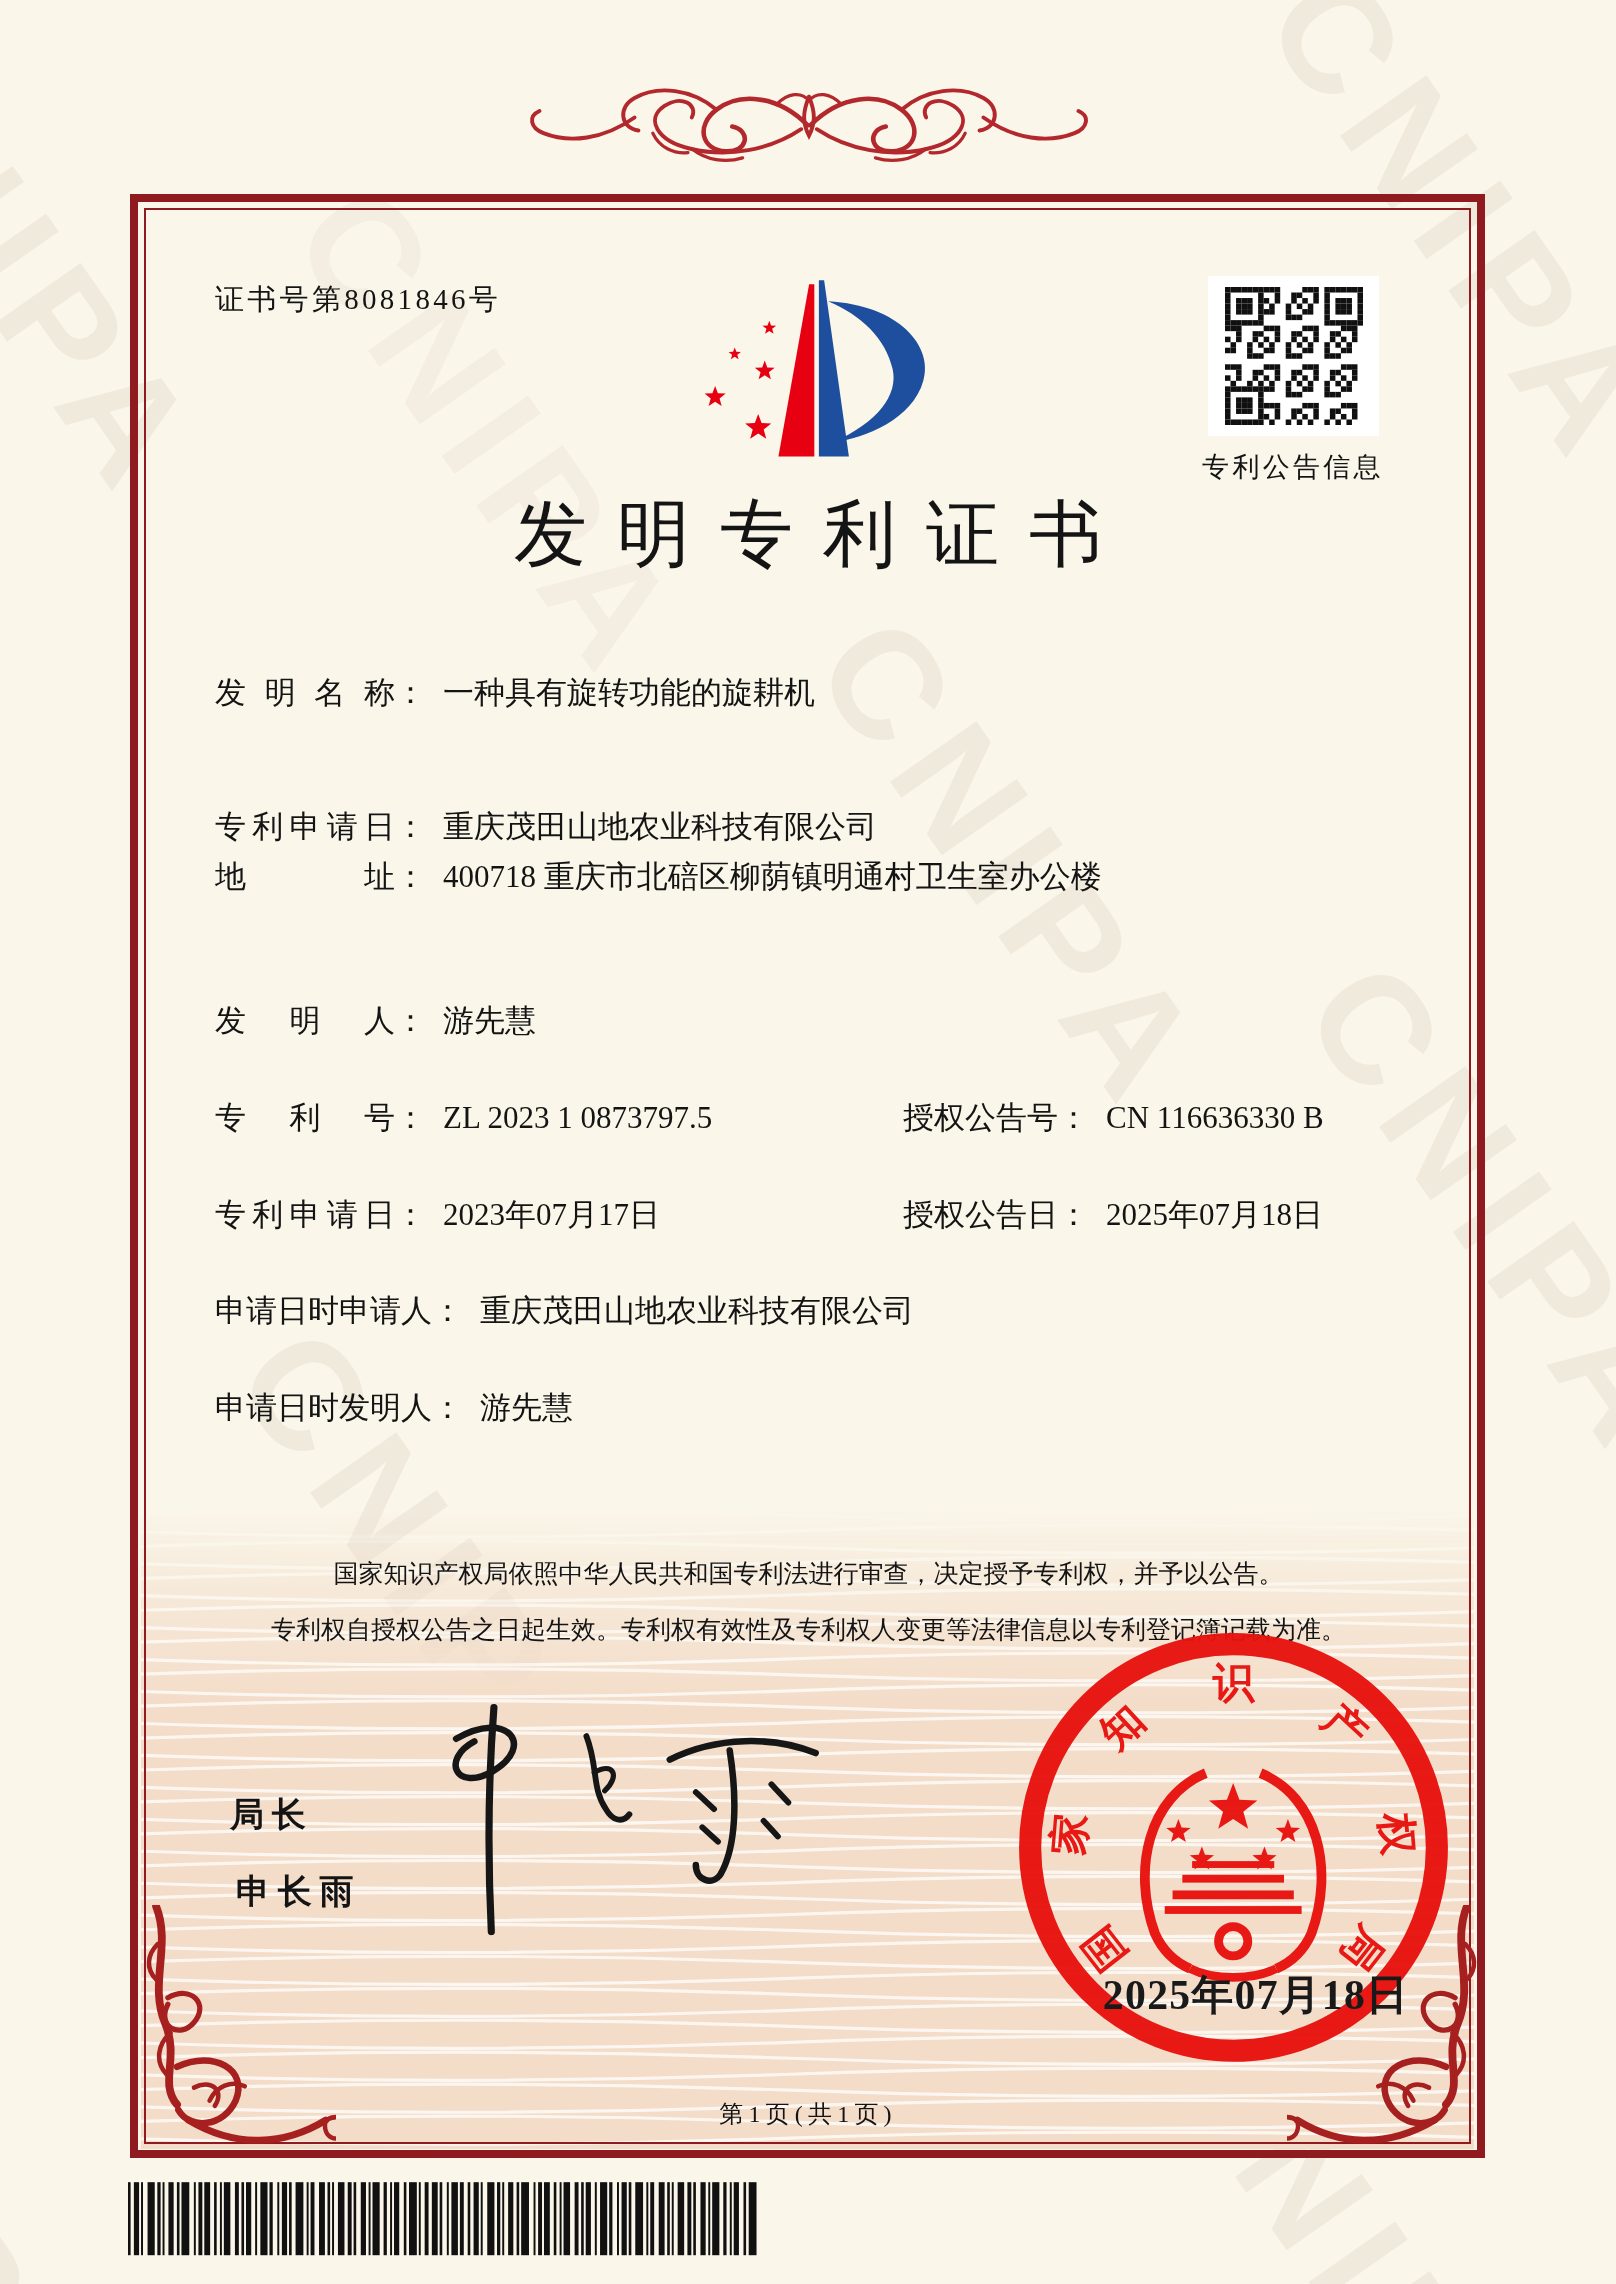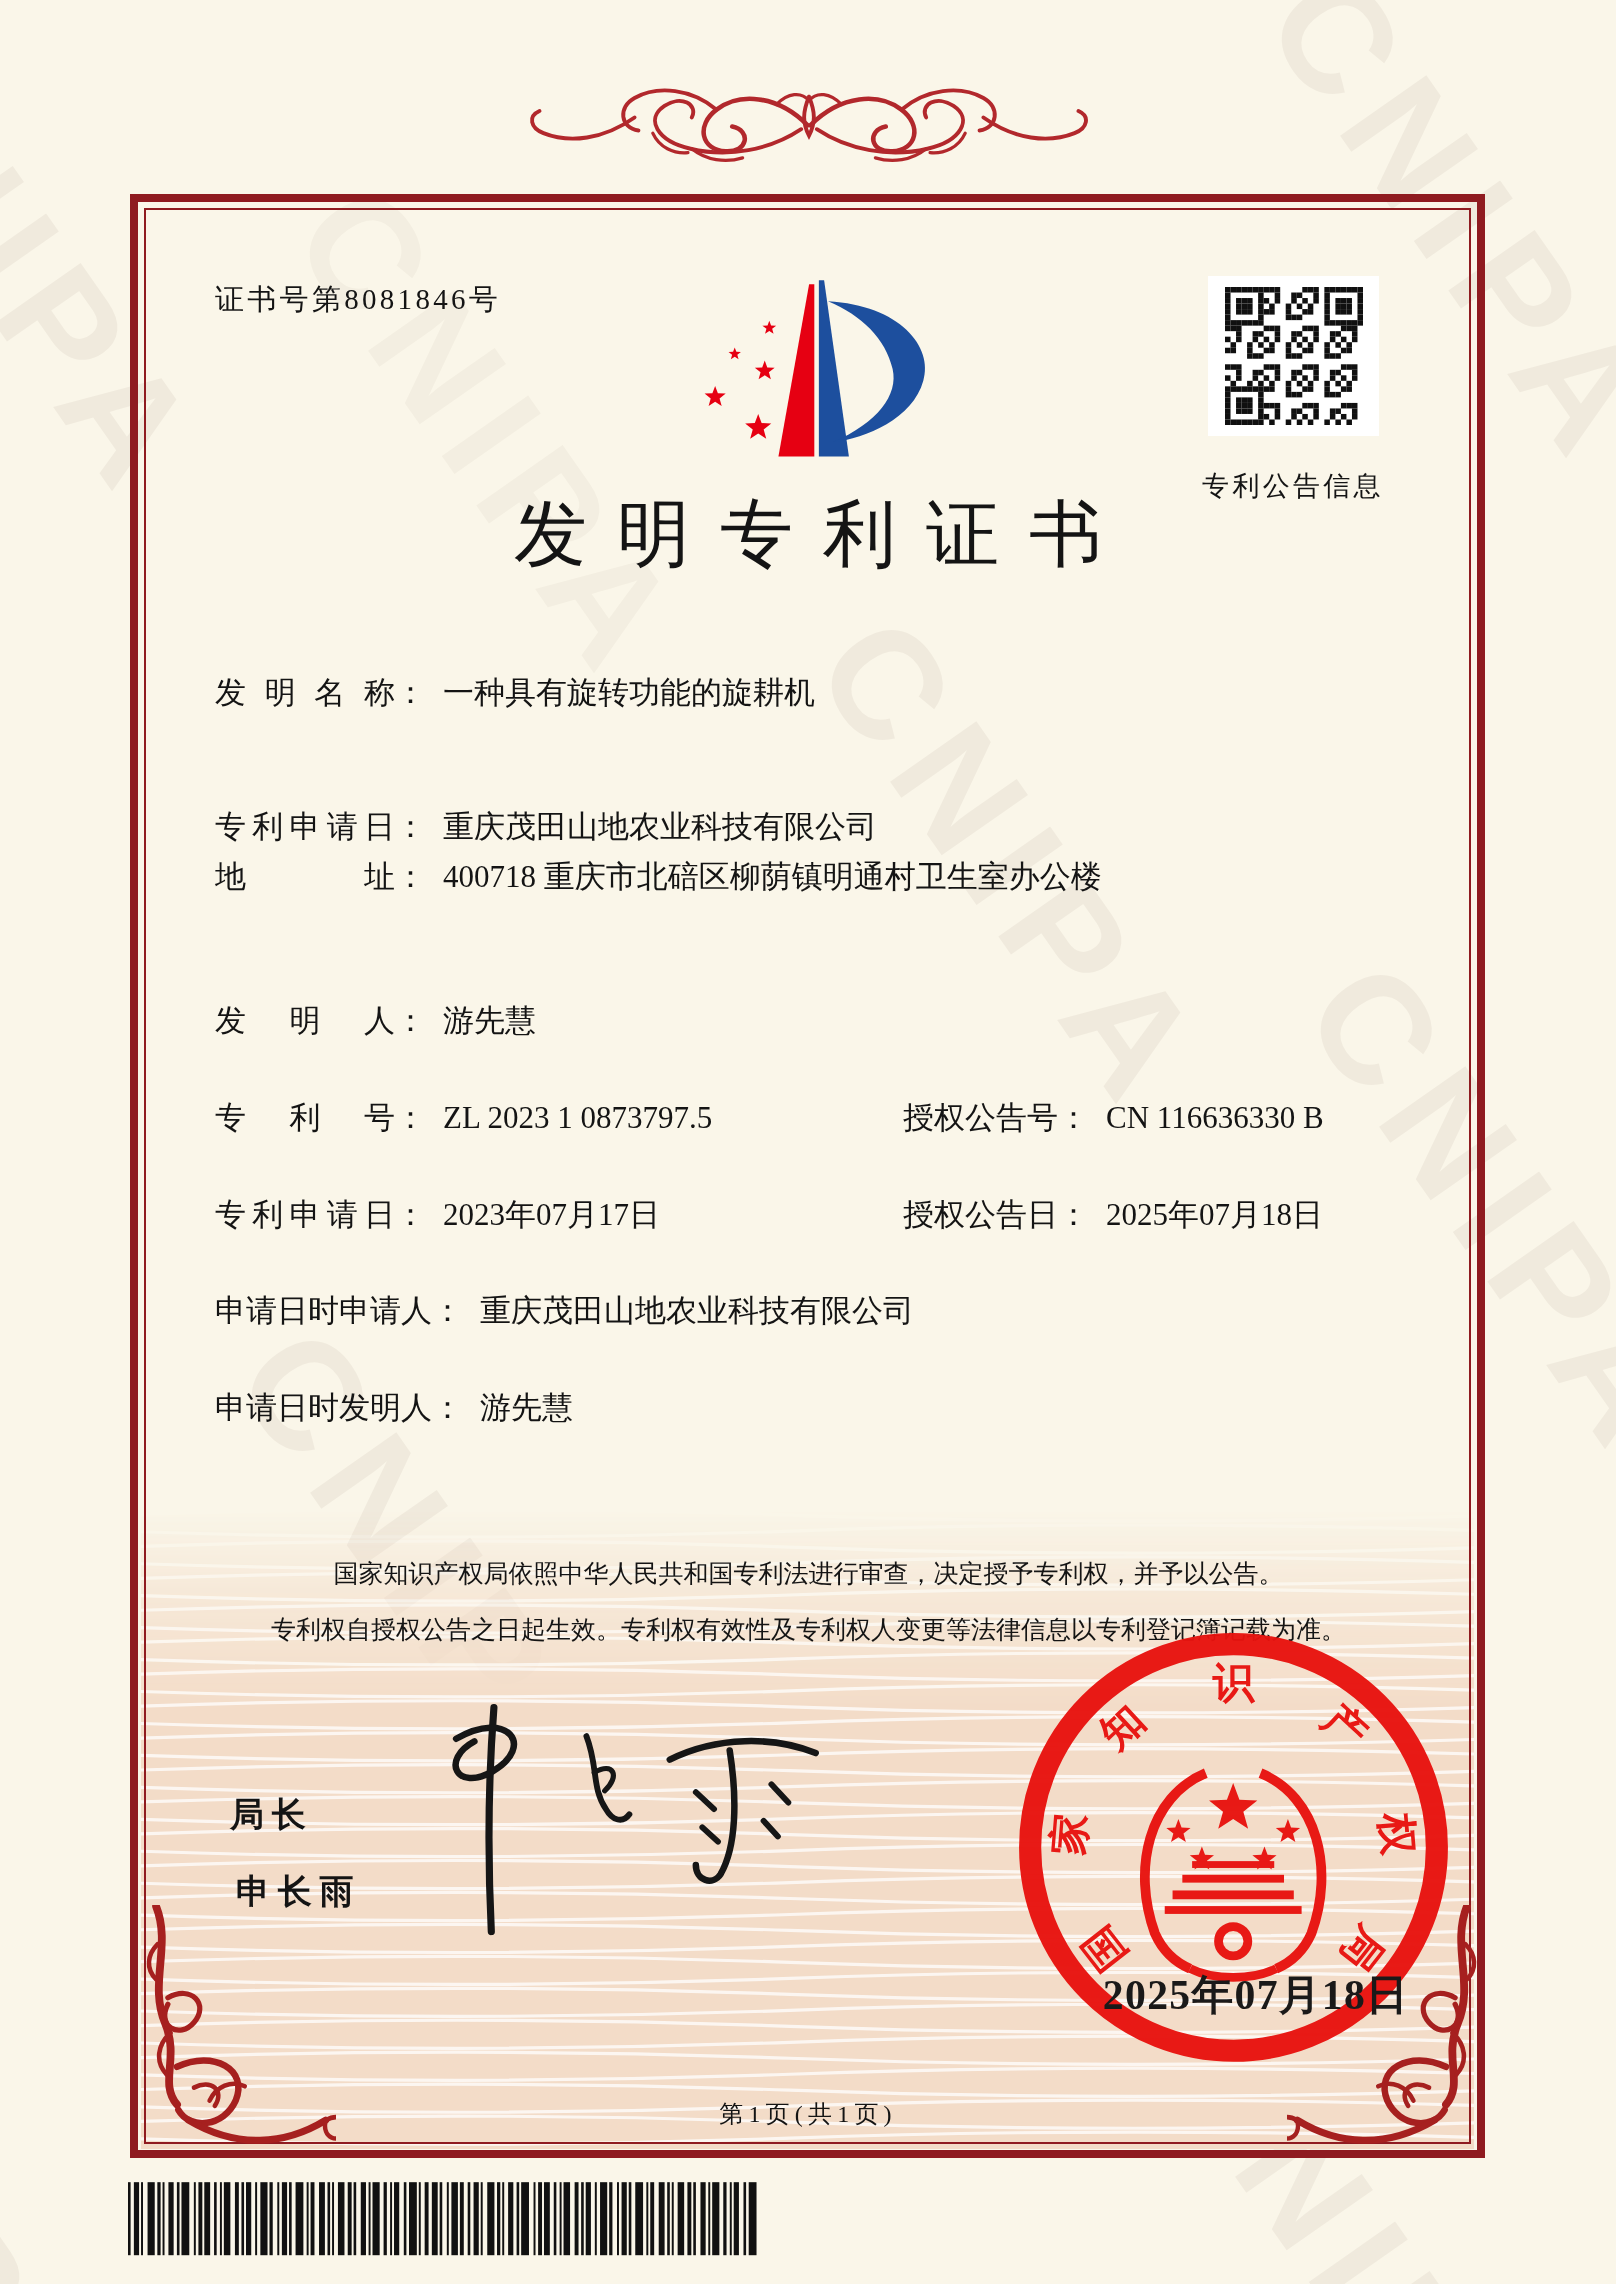--- a/index.html
+++ b/index.html
@@ -26,21 +26,21 @@
   #waves{
     position:absolute;left:141px;top:1510px;width:1333px;height:639px;z-index:2;
     -webkit-mask-image:linear-gradient(180deg,transparent 0,rgba(0,0,0,.55) 91px,#000 196px);
     mask-image:linear-gradient(180deg,transparent 0,rgba(0,0,0,.55) 91px,#000 196px);
   }
   
   #cert-no{left:215px;top:280px;font-size:29px;letter-spacing:3.3px;z-index:10}
   #brand-logo{left:691px;top:271px;z-index:10}
   #qr-panel{left:1208px;top:276px;width:171px;height:160px;background:#ffffff;z-index:10;
     display:flex;align-items:center;justify-content:center}
-  #qr-caption{left:1200px;top:468px;width:186px;text-align:center;font-size:27px;letter-spacing:3.3px;z-index:10}
+  #qr-caption{left:1200px;top:449px;width:186px;text-align:center;font-size:27px;letter-spacing:3.3px;z-index:10}
   #doc-title{left:0;top:486px;width:1616px;text-align:center;z-index:10;
     font-size:73px;font-weight:400;letter-spacing:30px;text-indent:30px}
   
   .frow{position:absolute;left:215px;right:130px;font-size:31px;white-space:nowrap;z-index:10}
   .frow .lab{display:inline-block;width:180px;text-align:justify;text-align-last:justify;vertical-align:baseline}
   .frow .lab.auto{width:auto;text-align:left;text-align-last:auto}
   .frow .val{margin-left:17px}
   .frow .colr{position:absolute;left:688px;top:0;white-space:nowrap}
   #row-name{top:672px}#row-patentee{top:806px}#row-address{top:856px}#row-inventor{top:1000px}
   #row-patno{top:1097px}#row-appdate{top:1194px}#row-appl-applicant{top:1290px}#row-appl-inventor{top:1387px}

